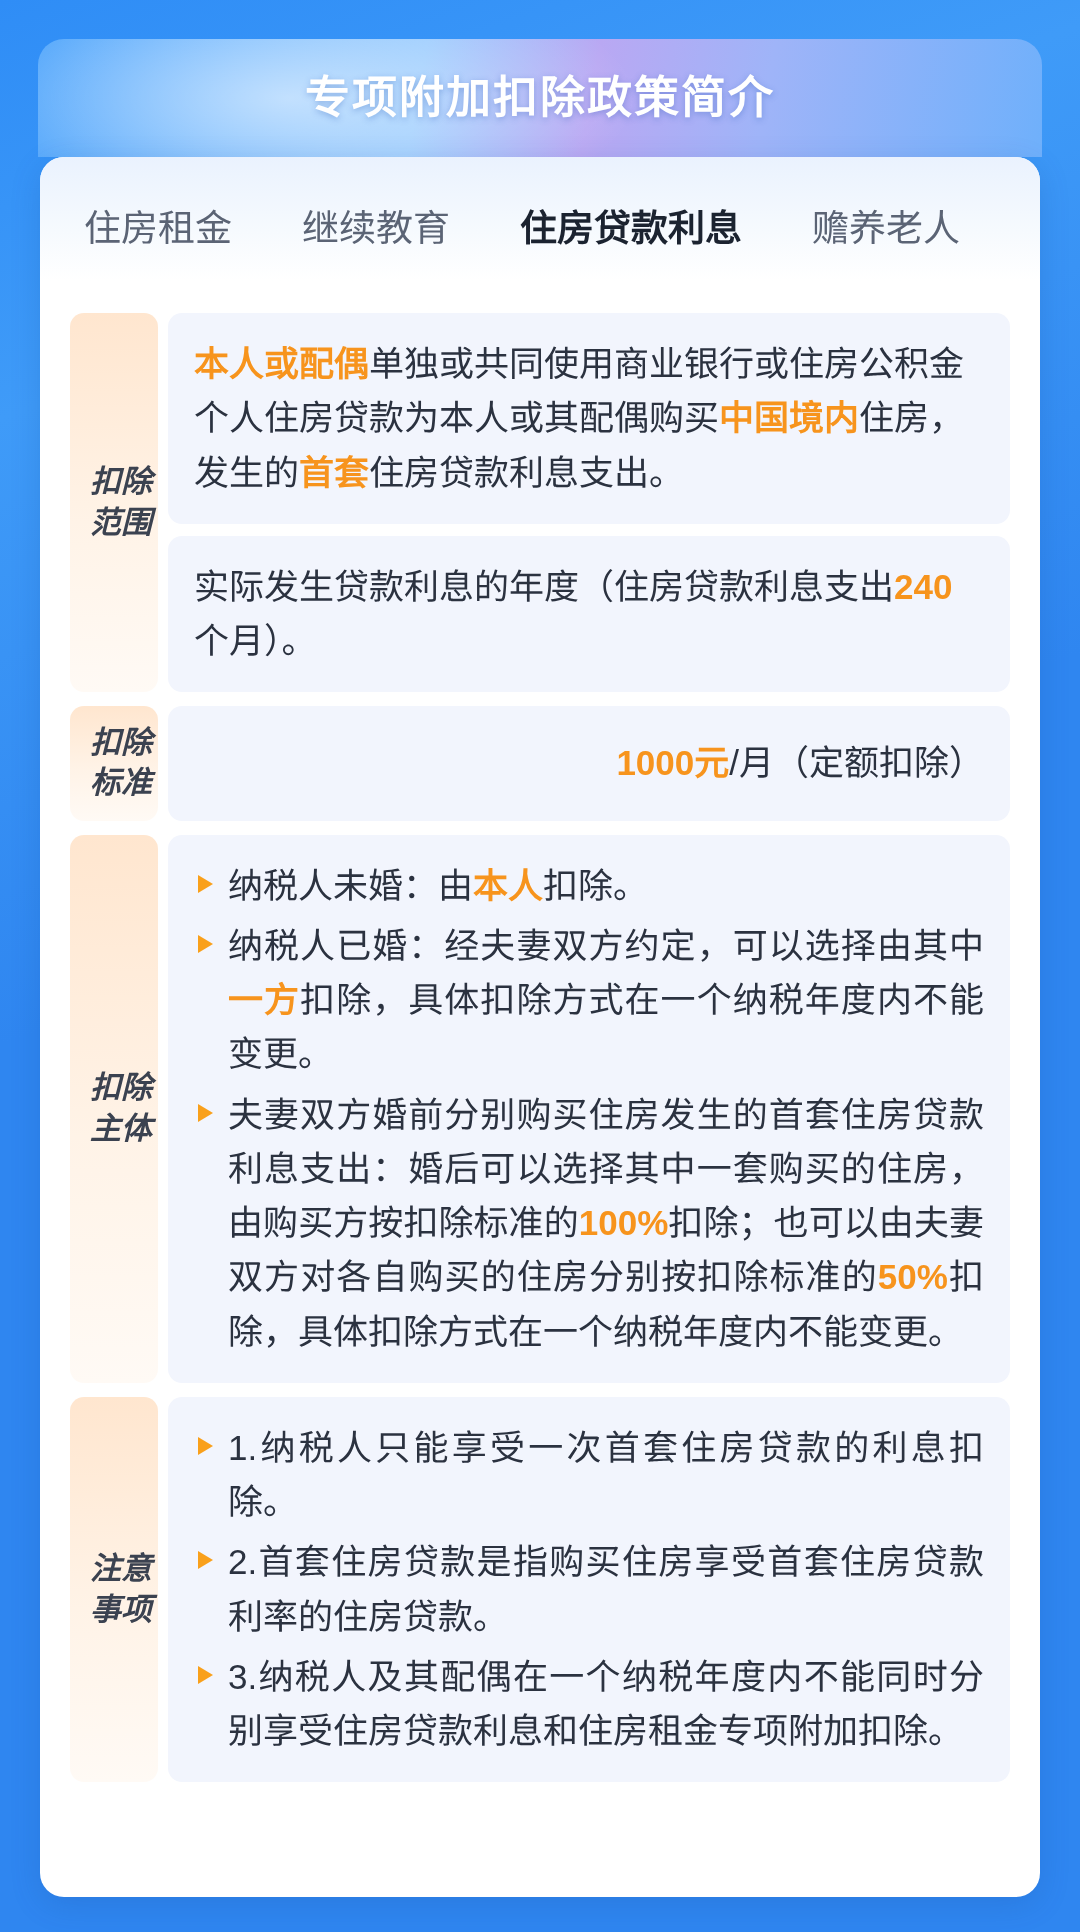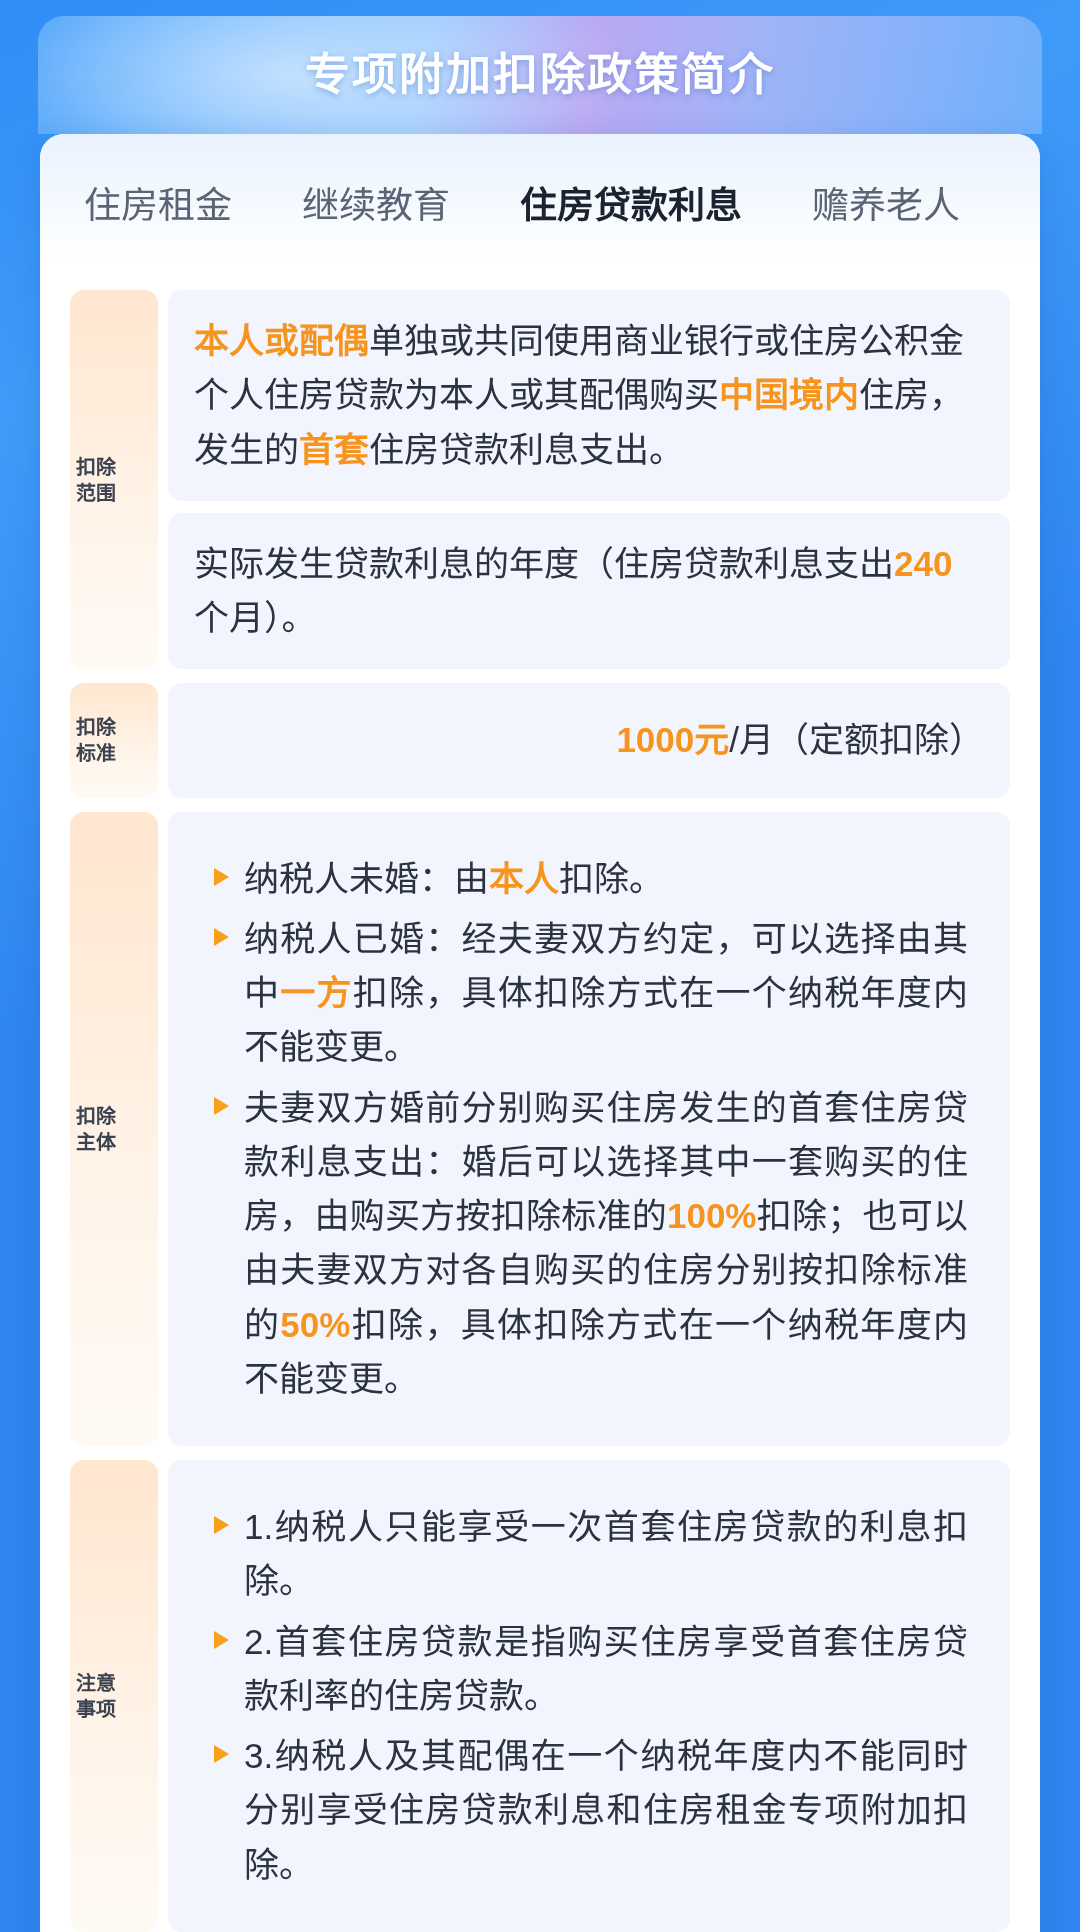--- a/index.html
+++ b/index.html
@@ -11,21 +11,21 @@
     height: 1932px;
     background: linear-gradient(160deg, #2f8df6 0%, #3f9bf8 18%, #2f86f0 45%, #2f86f0 100%);
     font-family: "Liberation Sans", "DejaVu Sans", sans-serif;
     overflow: hidden;
   }
   .phone {
     position: relative;
     width: 1080px;
     height: 1812px;
     box-sizing: border-box;
-    padding: 16px 26px 0 26px;
+    padding: 39px 26px 0 26px;
   }
 
   
   .banner {
     position: relative;
     height: 118px;
     border-radius: 26px 26px 0 0;
     margin: 0 12px;
     background: linear-gradient(100deg, #4aa2fb 0%, #6fb6fd 20%, #8fc6fe 38%, #b9a8f3 55%, #9fb4f8 72%, #6fb0fb 100%);
     overflow: hidden;
@@ -104,28 +104,29 @@
     display: flex;
     align-items: stretch;
     gap: 10px;
   }
   .row-label {
     flex: 0 0 88px;
     border-radius: 14px;
     background: linear-gradient(180deg, #ffe6cf 0%, #fff3e7 55%, #fffaf5 100%);
     display: flex;
     align-items: center;
-    justify-content: flex-start;
+    justify-content: flex-end;
     text-align: center;
     color: #3b4250;
-    font-size: 20px;
+    font-size: 31px;
     font-weight: bold;
     line-height: 1.3;
     padding: 12px 6px;
     box-sizing: border-box;
+    font-style: italic;
   }
   .row-body {
     flex: 1 1 auto;
     display: flex;
     flex-direction: column;
     gap: 12px;
   }
   .panel {
     background: #f2f5fd;
     border-radius: 14px;
@@ -137,21 +138,21 @@
   }
   .panel.center {
     text-align: right;
     padding-top: 30px;
     padding-bottom: 30px;
   }
   .hl { color: #f7941d; font-weight: bold; }
 
   ul.bullets {
     list-style: none;
-    margin: 16px;
+    margin: 0;
     padding: 0;
   }
   ul.bullets li {
     position: relative;
     padding-left: 34px;
     margin-bottom: 6px;
     text-align: justify;
   }
   ul.bullets li:last-child { margin-bottom: 0; }
   ul.bullets li::before {

